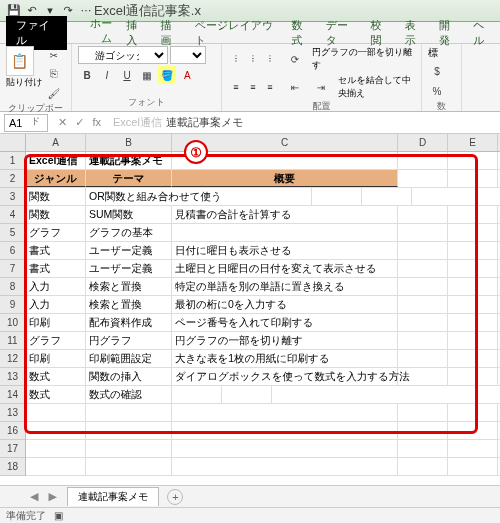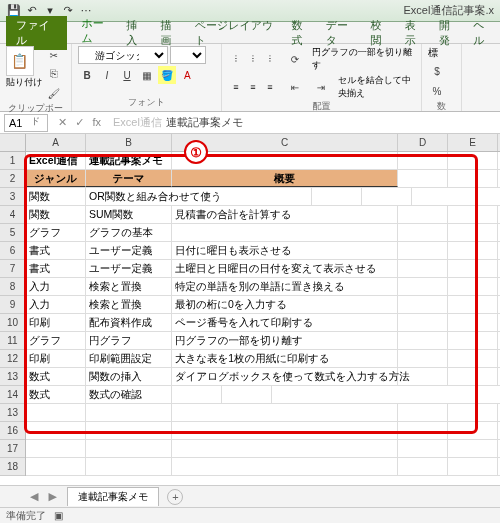--- a/index.html
+++ b/index.html
@@ -1,26 +1,26 @@
 <!DOCTYPE html>
 <html><head>
 <meta charset="utf-8">
 <style>
 * { margin: 0; padding: 0; box-sizing: border-box; font-family: "Meiryo", "Yu Gothic", sans-serif; }
 body { width: 500px; height: 523px; background: #fff; font-size: 11px; overflow: hidden; position: relative; }
 
 .titlebar { height: 22px; background: linear-gradient(#e8f0e8,#d8e8d8); display: flex; align-items: center; padding: 0 6px; color: #333; border-bottom: 1px solid #88a888; }
 .titlebar .qa { display: flex; gap: 2px; align-items: center; }
 .titlebar .qa span { width: 16px; height: 16px; display: inline-flex; align-items: center; justify-content: center; font-size: 11px; }
-.titlebar .app-title { flex: 1; text-align: right; font-size: 11px; color: #444; }
+.titlebar .app-title { flex: 1; text-align: left; font-size: 13px; color: #444; }
 
 .menubar { height: 22px; background: #f3f3f3; display: flex; align-items: center; padding: 0 6px; gap: 14px; color: #2a5a2a; border-bottom: 1px solid #ccc; }
 .menubar span { cursor: pointer; }
-.menubar .active { color: #1a7a1a; border-bottom: 2px solid #1a7a1a; padding-bottom: 2px; }
-.menubar .file { background: #4d7c0f; color: #fff; padding: 2px 10px; }
+.menubar .active { color: #1a7a1a; border-bottom: 2px solid #1a7a1a; padding-bottom: 2px; text-align: right; }
+.menubar .file { background: #000000; color: #fff; padding: 2px 10px; }
 
 .ribbon { height: 68px; background: #f5f5f5; display: flex; border-bottom: 1px solid #bbb; }
 .ribbon-group { border-right: 1px solid #ddd; padding: 2px 6px; display: flex; flex-direction: column; justify-content: space-between; }
 .ribbon-group .label { font-size: 9px; color: #666; text-align: center; }
 .ribbon-btns { display: flex; gap: 2px; flex-wrap: wrap; align-items: center; }
 .rbtn { height: 18px; min-width: 18px; display: inline-flex; align-items: center; justify-content: center; font-size: 10px; color: #444; border: 1px solid transparent; padding: 0 2px; }
 .clip-icon { width: 28px; height: 30px; background: #fff; border: 1px solid #ccc; display: flex; align-items: center; justify-content: center; font-size: 14px; }
 .font-sel { height: 18px; font-size: 10px; border: 1px solid #bbb; background: #fff; padding: 0 12px; }
 .align-btns { display: flex; gap: 1px; }
 .align-btns span { width: 16px; height: 14px; font-size: 9px; display: inline-flex; align-items: center; justify-content: center; }

